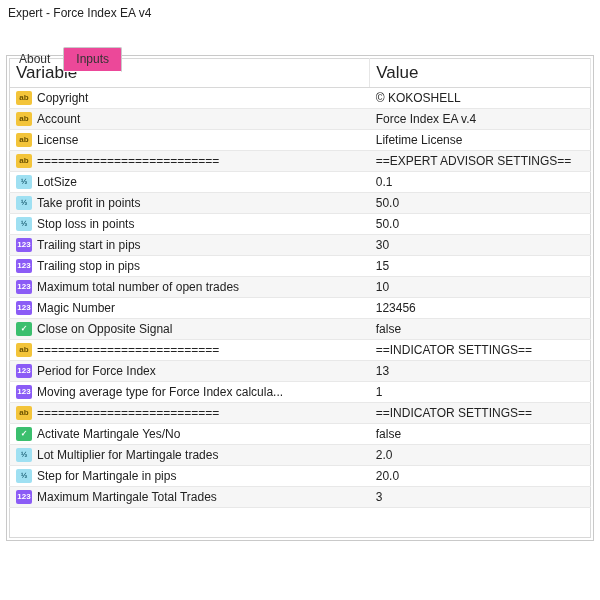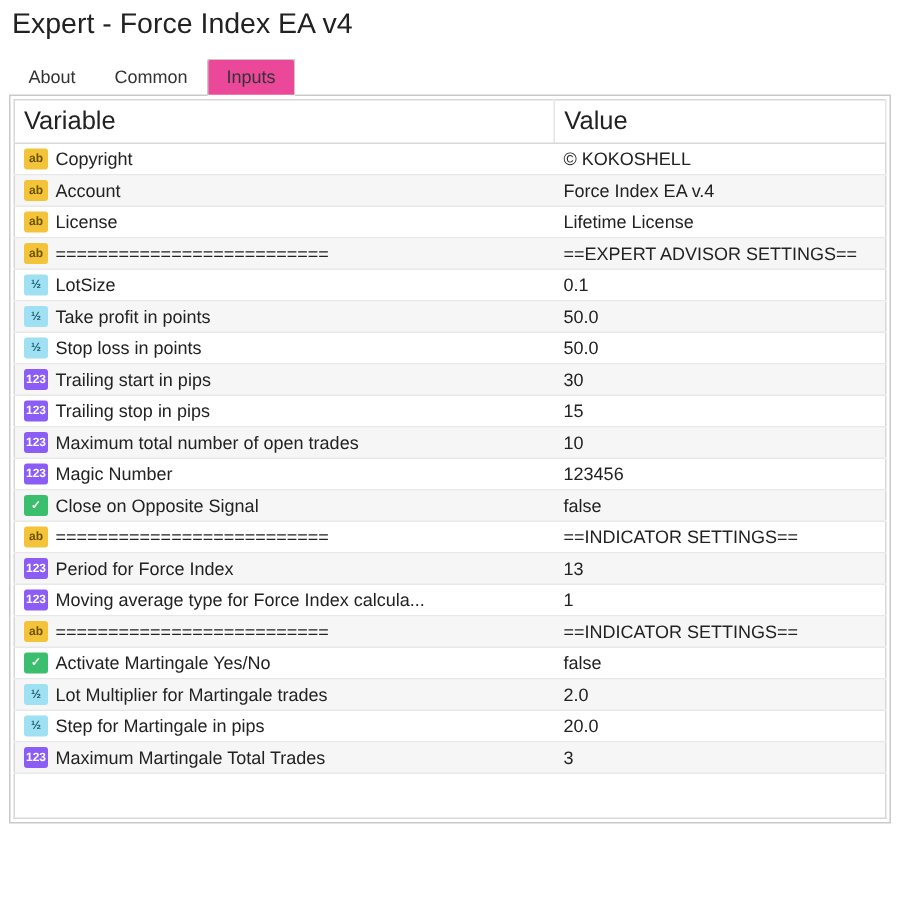--- a/index.html
+++ b/index.html
@@ -5,36 +5,36 @@
   * { box-sizing: border-box; margin: 0; padding: 0; }
   body {
     font-family: "Segoe UI", Tahoma, Arial, sans-serif;
     font-size: 12px;
     background: #fff;
     color: #222;
     width: 600px;
   }
   .window-title {
     padding: 6px 8px 10px 8px;
-    font-size: 19px;
+    font-size: 12px;
   }
   .tabbar {
     display: flex;
     align-items: flex-end;
     padding-left: 6px;
   }
   .tab {
     padding: 4px 12px 5px 12px;
     font-size: 12px;
     color: #333;
     border: 1px solid transparent;
     margin-right: 0;
     cursor: pointer;
     position: relative;
-    top: 1px;
+    top: 17px;
   }
   .tab.active {
     background: #ec4899;
     border: 1px solid #c9c9c9;
     border-bottom: 1px solid #fff;
     border-radius: 2px 2px 0 0;
   }
   .panel {
     margin: 0 6px 6px 6px;
     border: 1px solid #c9c9c9;
@@ -91,21 +91,20 @@
   col.col-var { width: 62%; }
   col.col-val { width: 38%; }
 </style>
 </head>
 <body>
 
 <div class="window-title">Expert - Force Index EA v4</div>
 
 <div class="tabbar">
   <div class="tab">About</div>
-  <div class="tab">Common</div>
   <div class="tab active">Inputs</div>
 </div>
 
 <div class="panel">
   <table>
     <colgroup>
         <col class="col-var">
         <col class="col-val">
       </colgroup>
     <thead>

